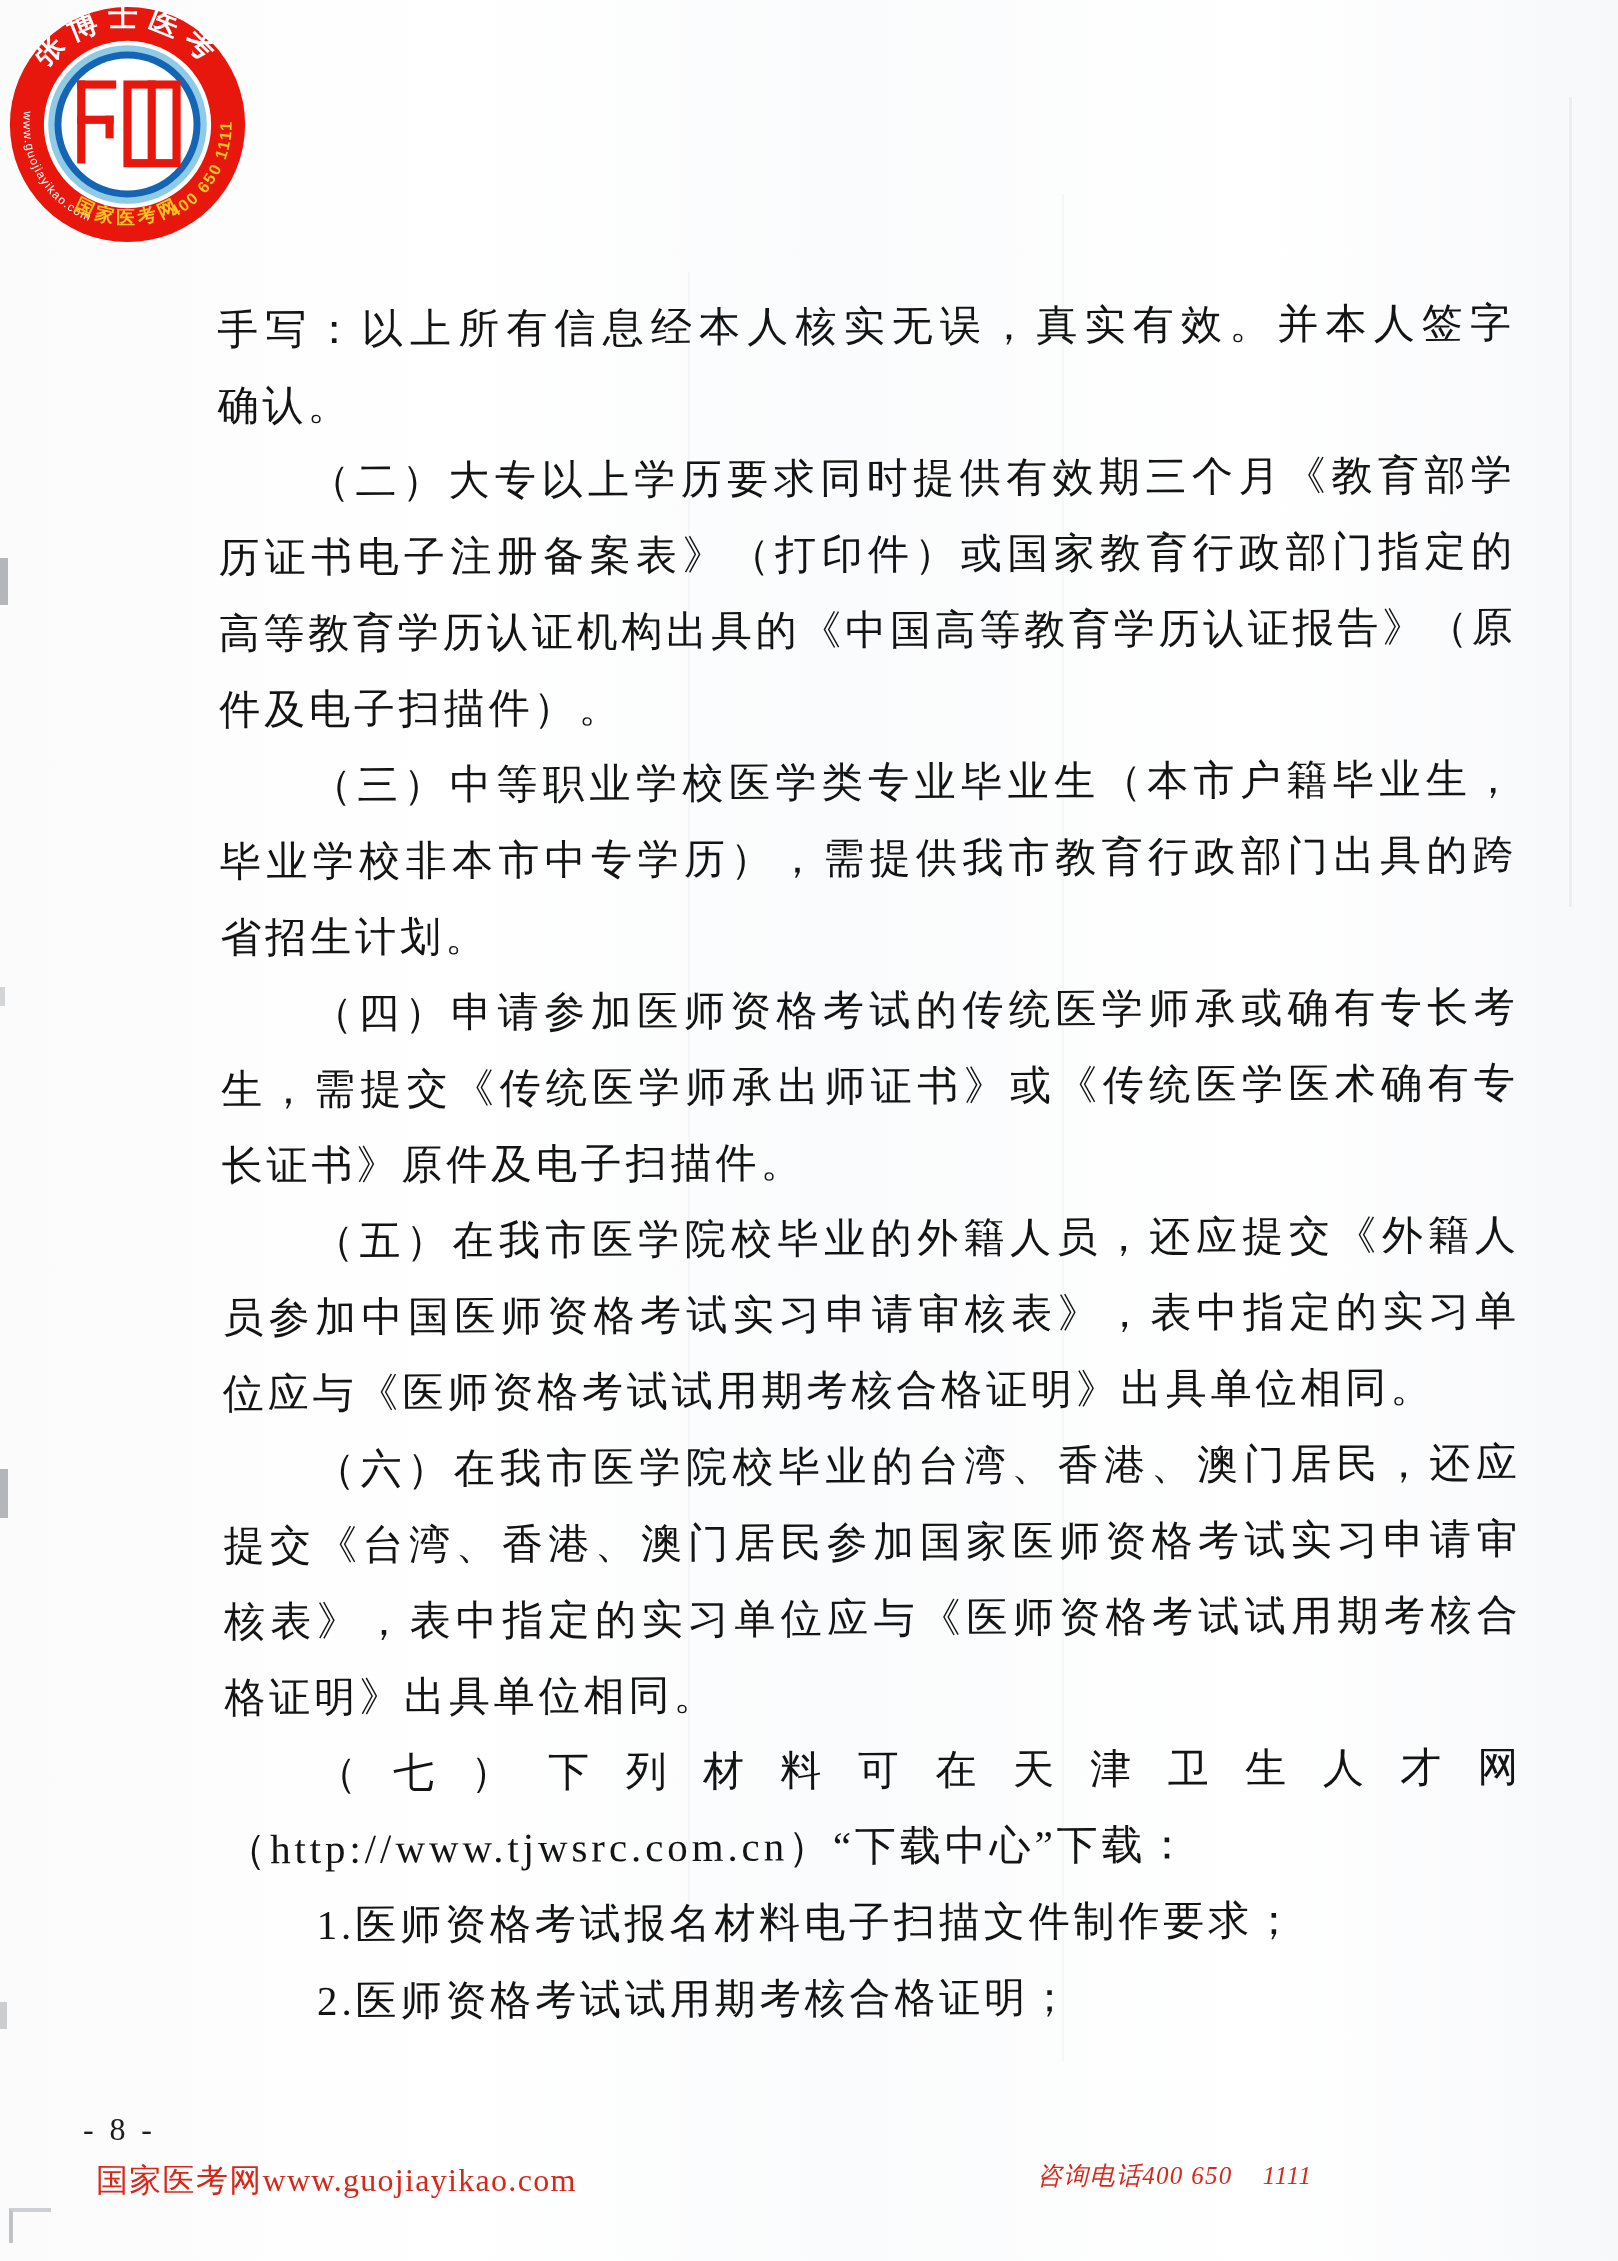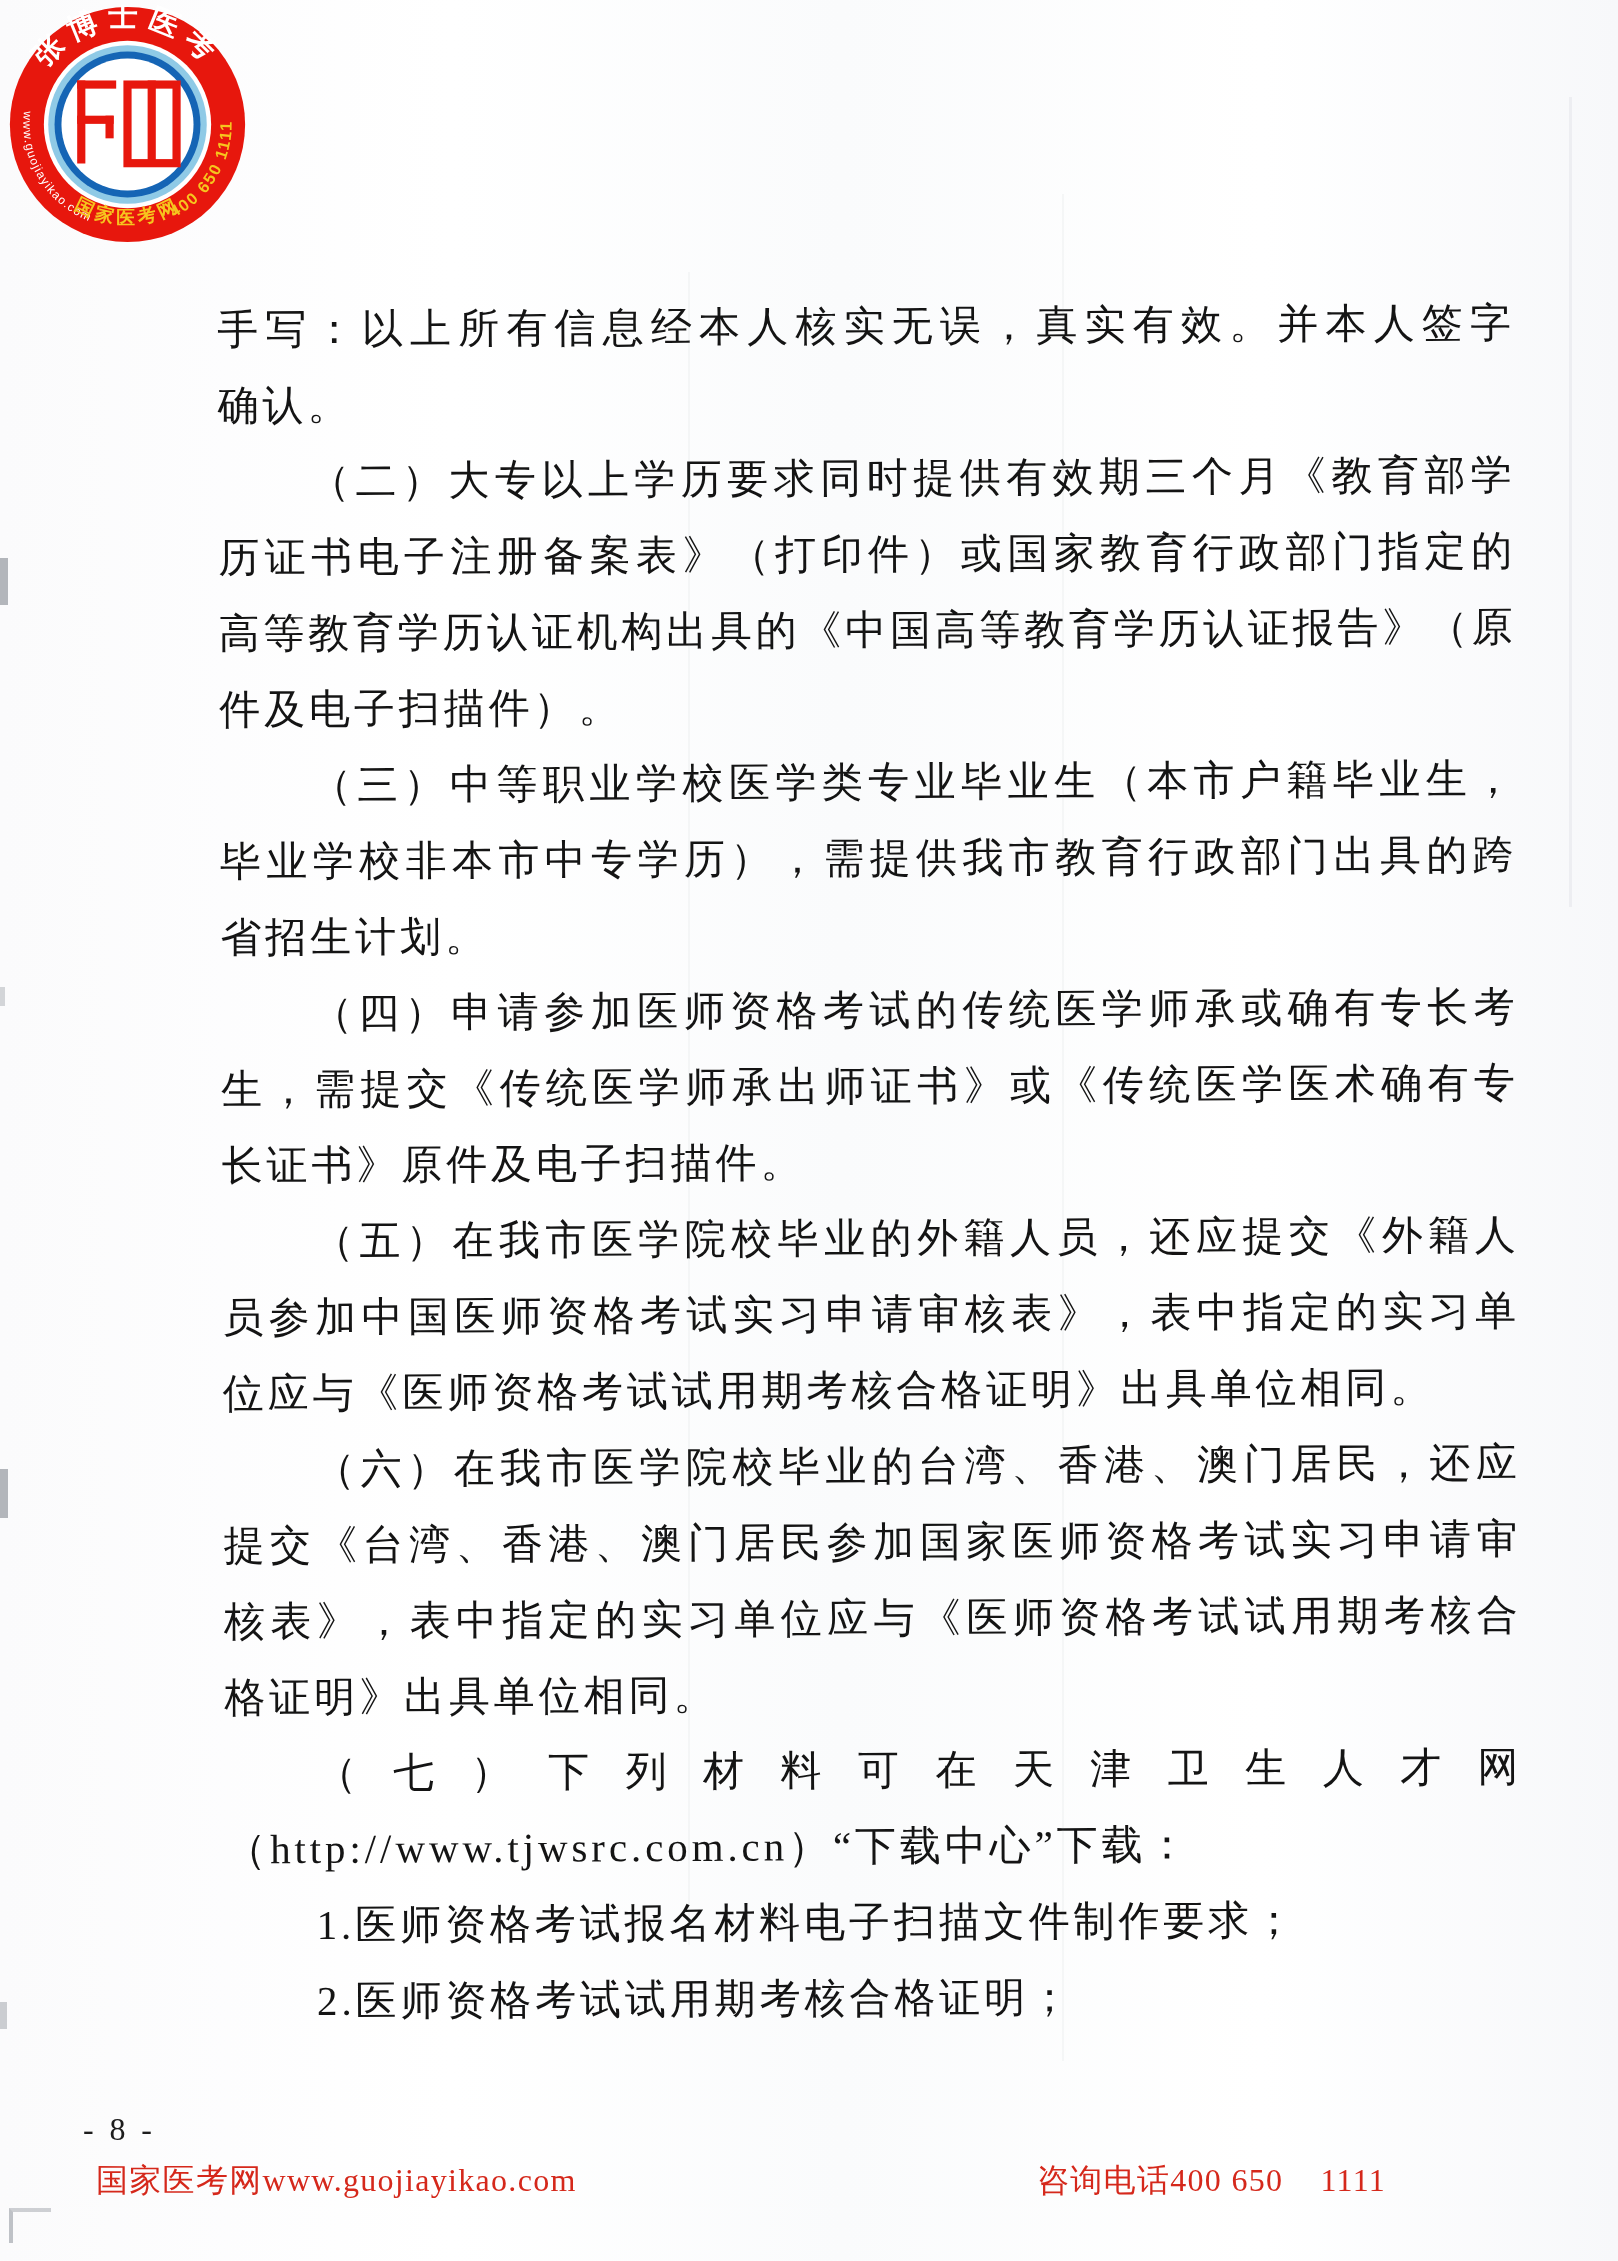--- a/index.html
+++ b/index.html
@@ -39,21 +39,21 @@
   .page-number{
     position:absolute;left:83px;top:2111px;
     font-size:32px;letter-spacing:3.9px;color:#1d1d1d;
   }
   .footer-site{
     position:absolute;left:96px;top:2159px;
     font-size:32px;color:#d5281b;letter-spacing:1.3px;white-space:pre;
   }
   .footer-phone{
     position:absolute;left:1037px;top:2159px;
-    font-size:32px;color:#d5281b;letter-spacing:1.3px;white-space:pre;
+    font-size:25px;color:#d5281b;letter-spacing:1.3px;white-space:pre;font-style:italic;
   }
   
   .vline{position:absolute;background:rgba(110,120,135,0.055);}
   .v1{left:688px;top:272px;width:1.9px;height:1673px;}
   .v2{left:1062px;top:194px;width:1.9px;height:1867px;}
   .v3{left:1569px;top:97px;width:2.6px;height:810px;background:rgba(110,120,135,0.08);}
   .edge-mark{position:absolute;background:rgba(92,98,108,0.45);}
   .m1{left:0;top:558px;width:8.4px;height:47px;}
   .m2{left:0;top:987px;width:5.2px;height:19.4px;background:rgba(92,98,108,0.25);}
   .m3{left:0;top:1469px;width:7.8px;height:49px;}

